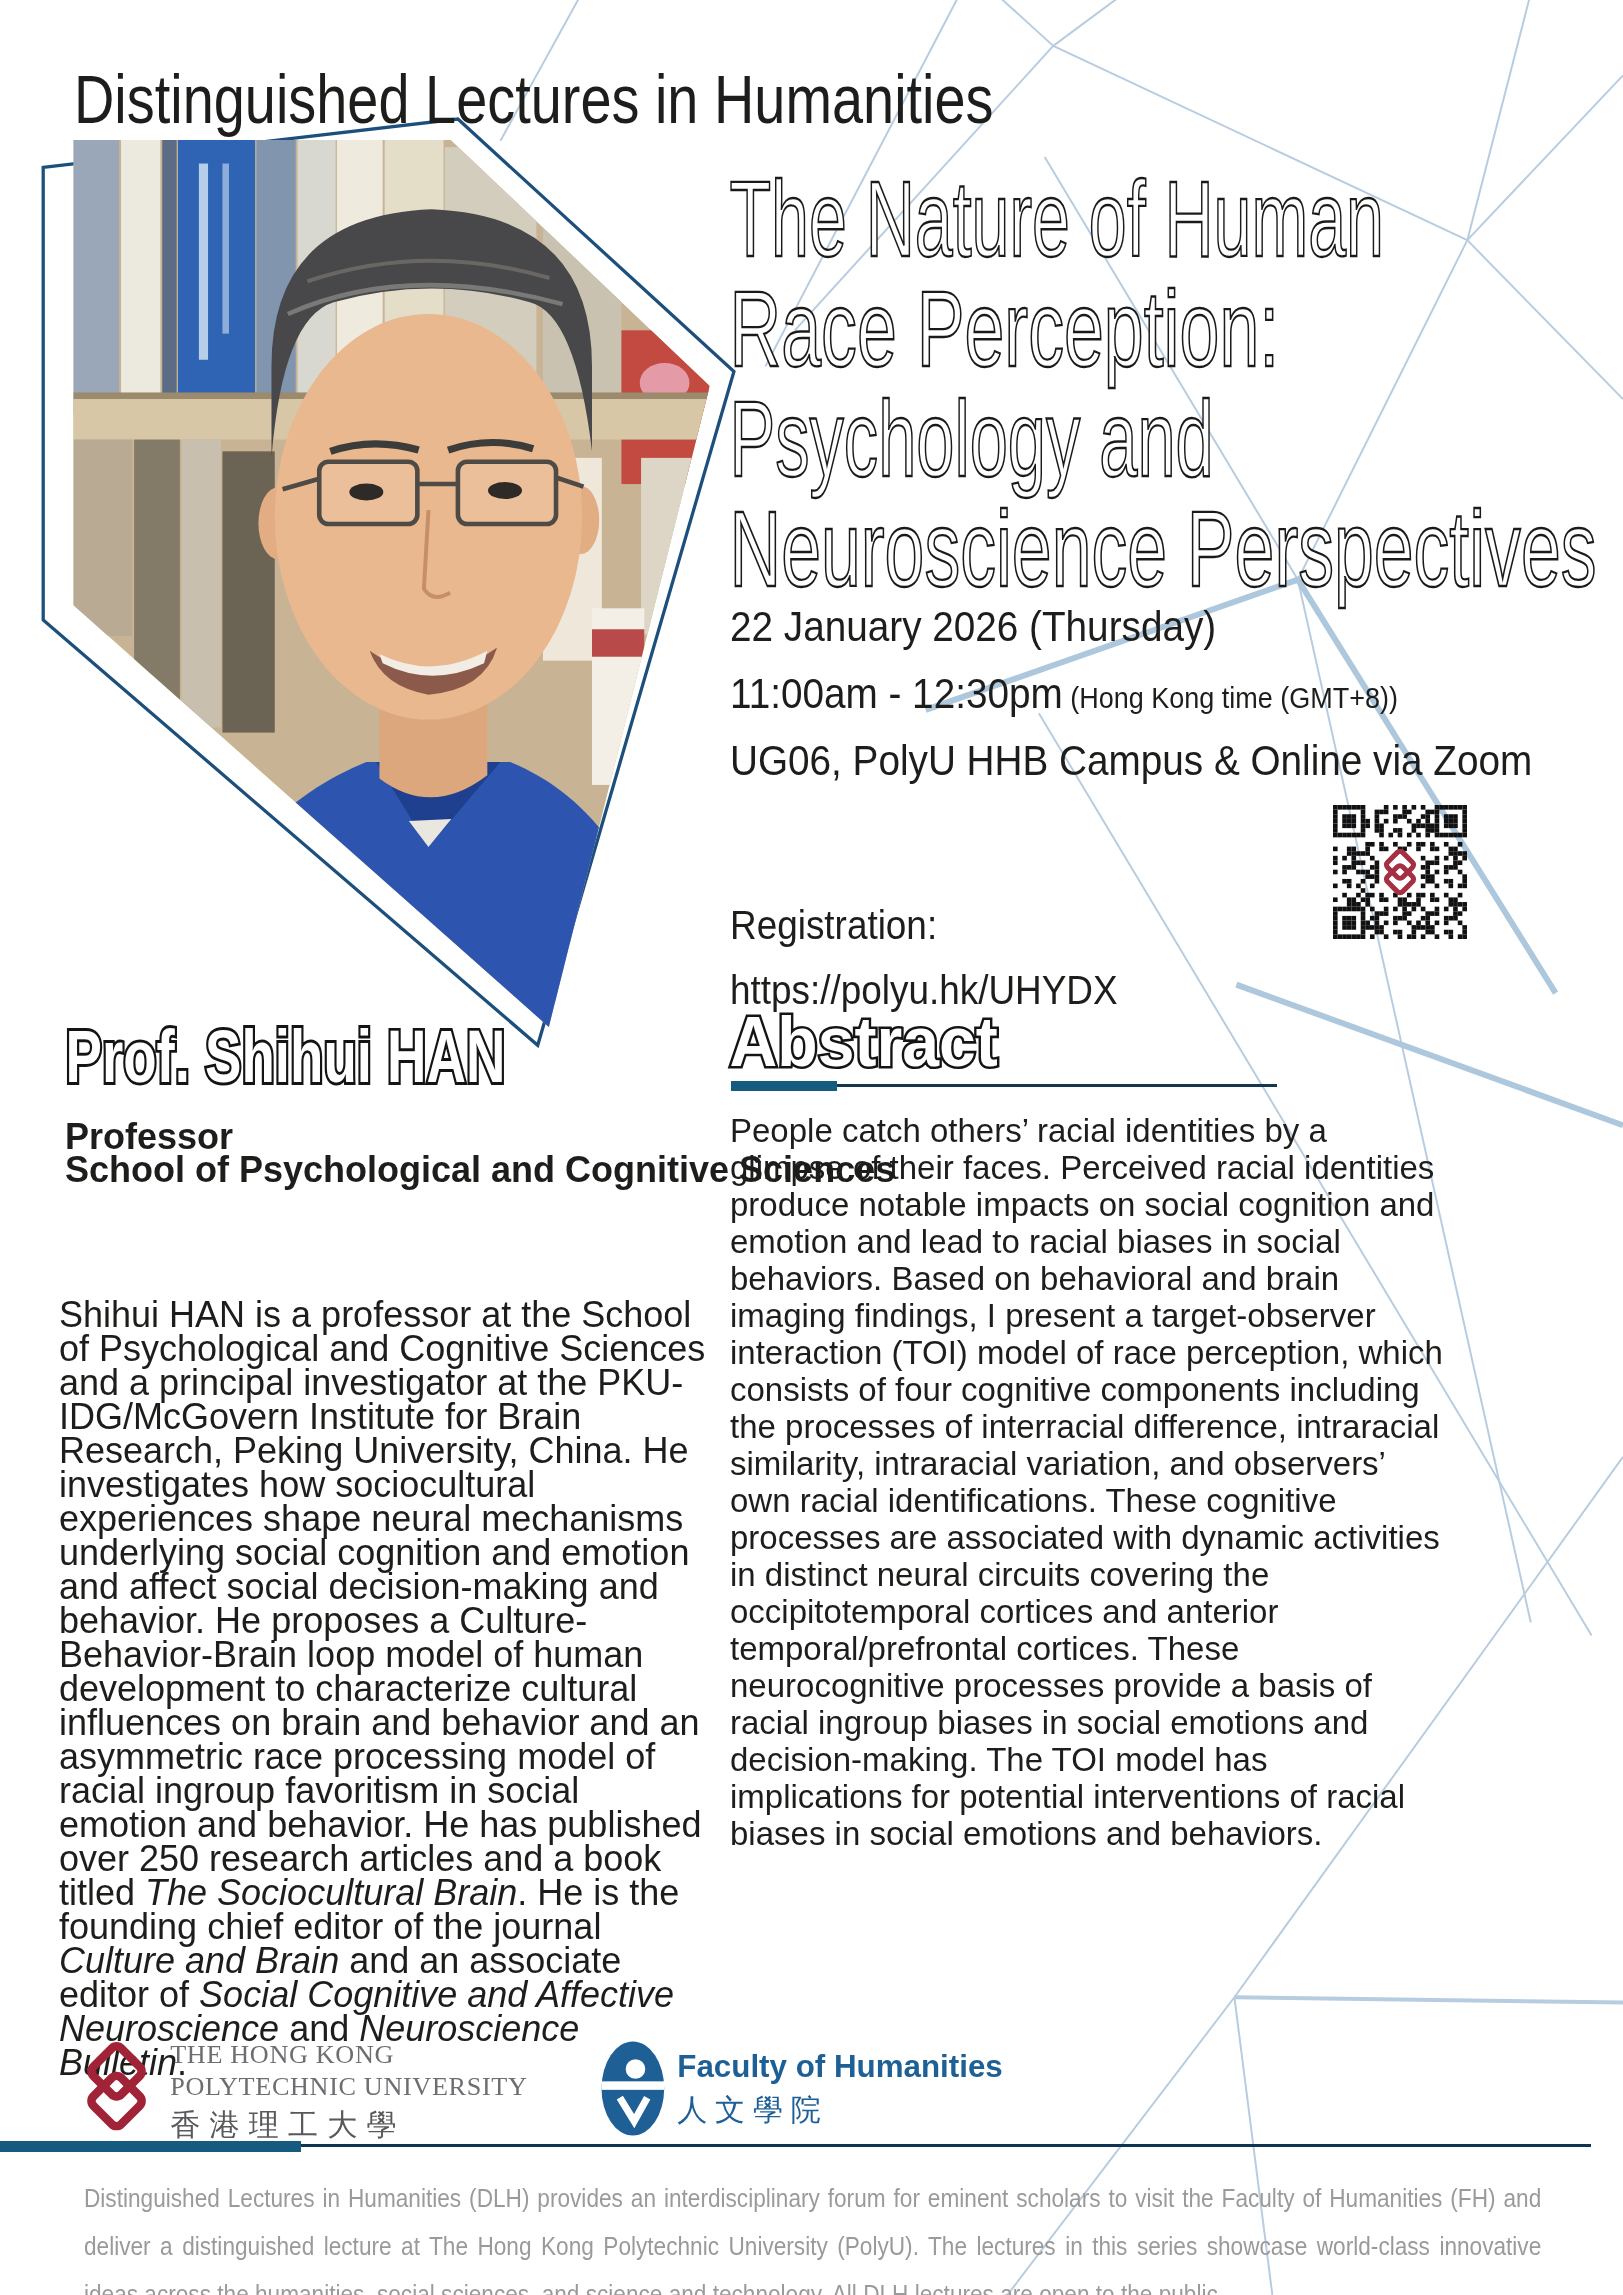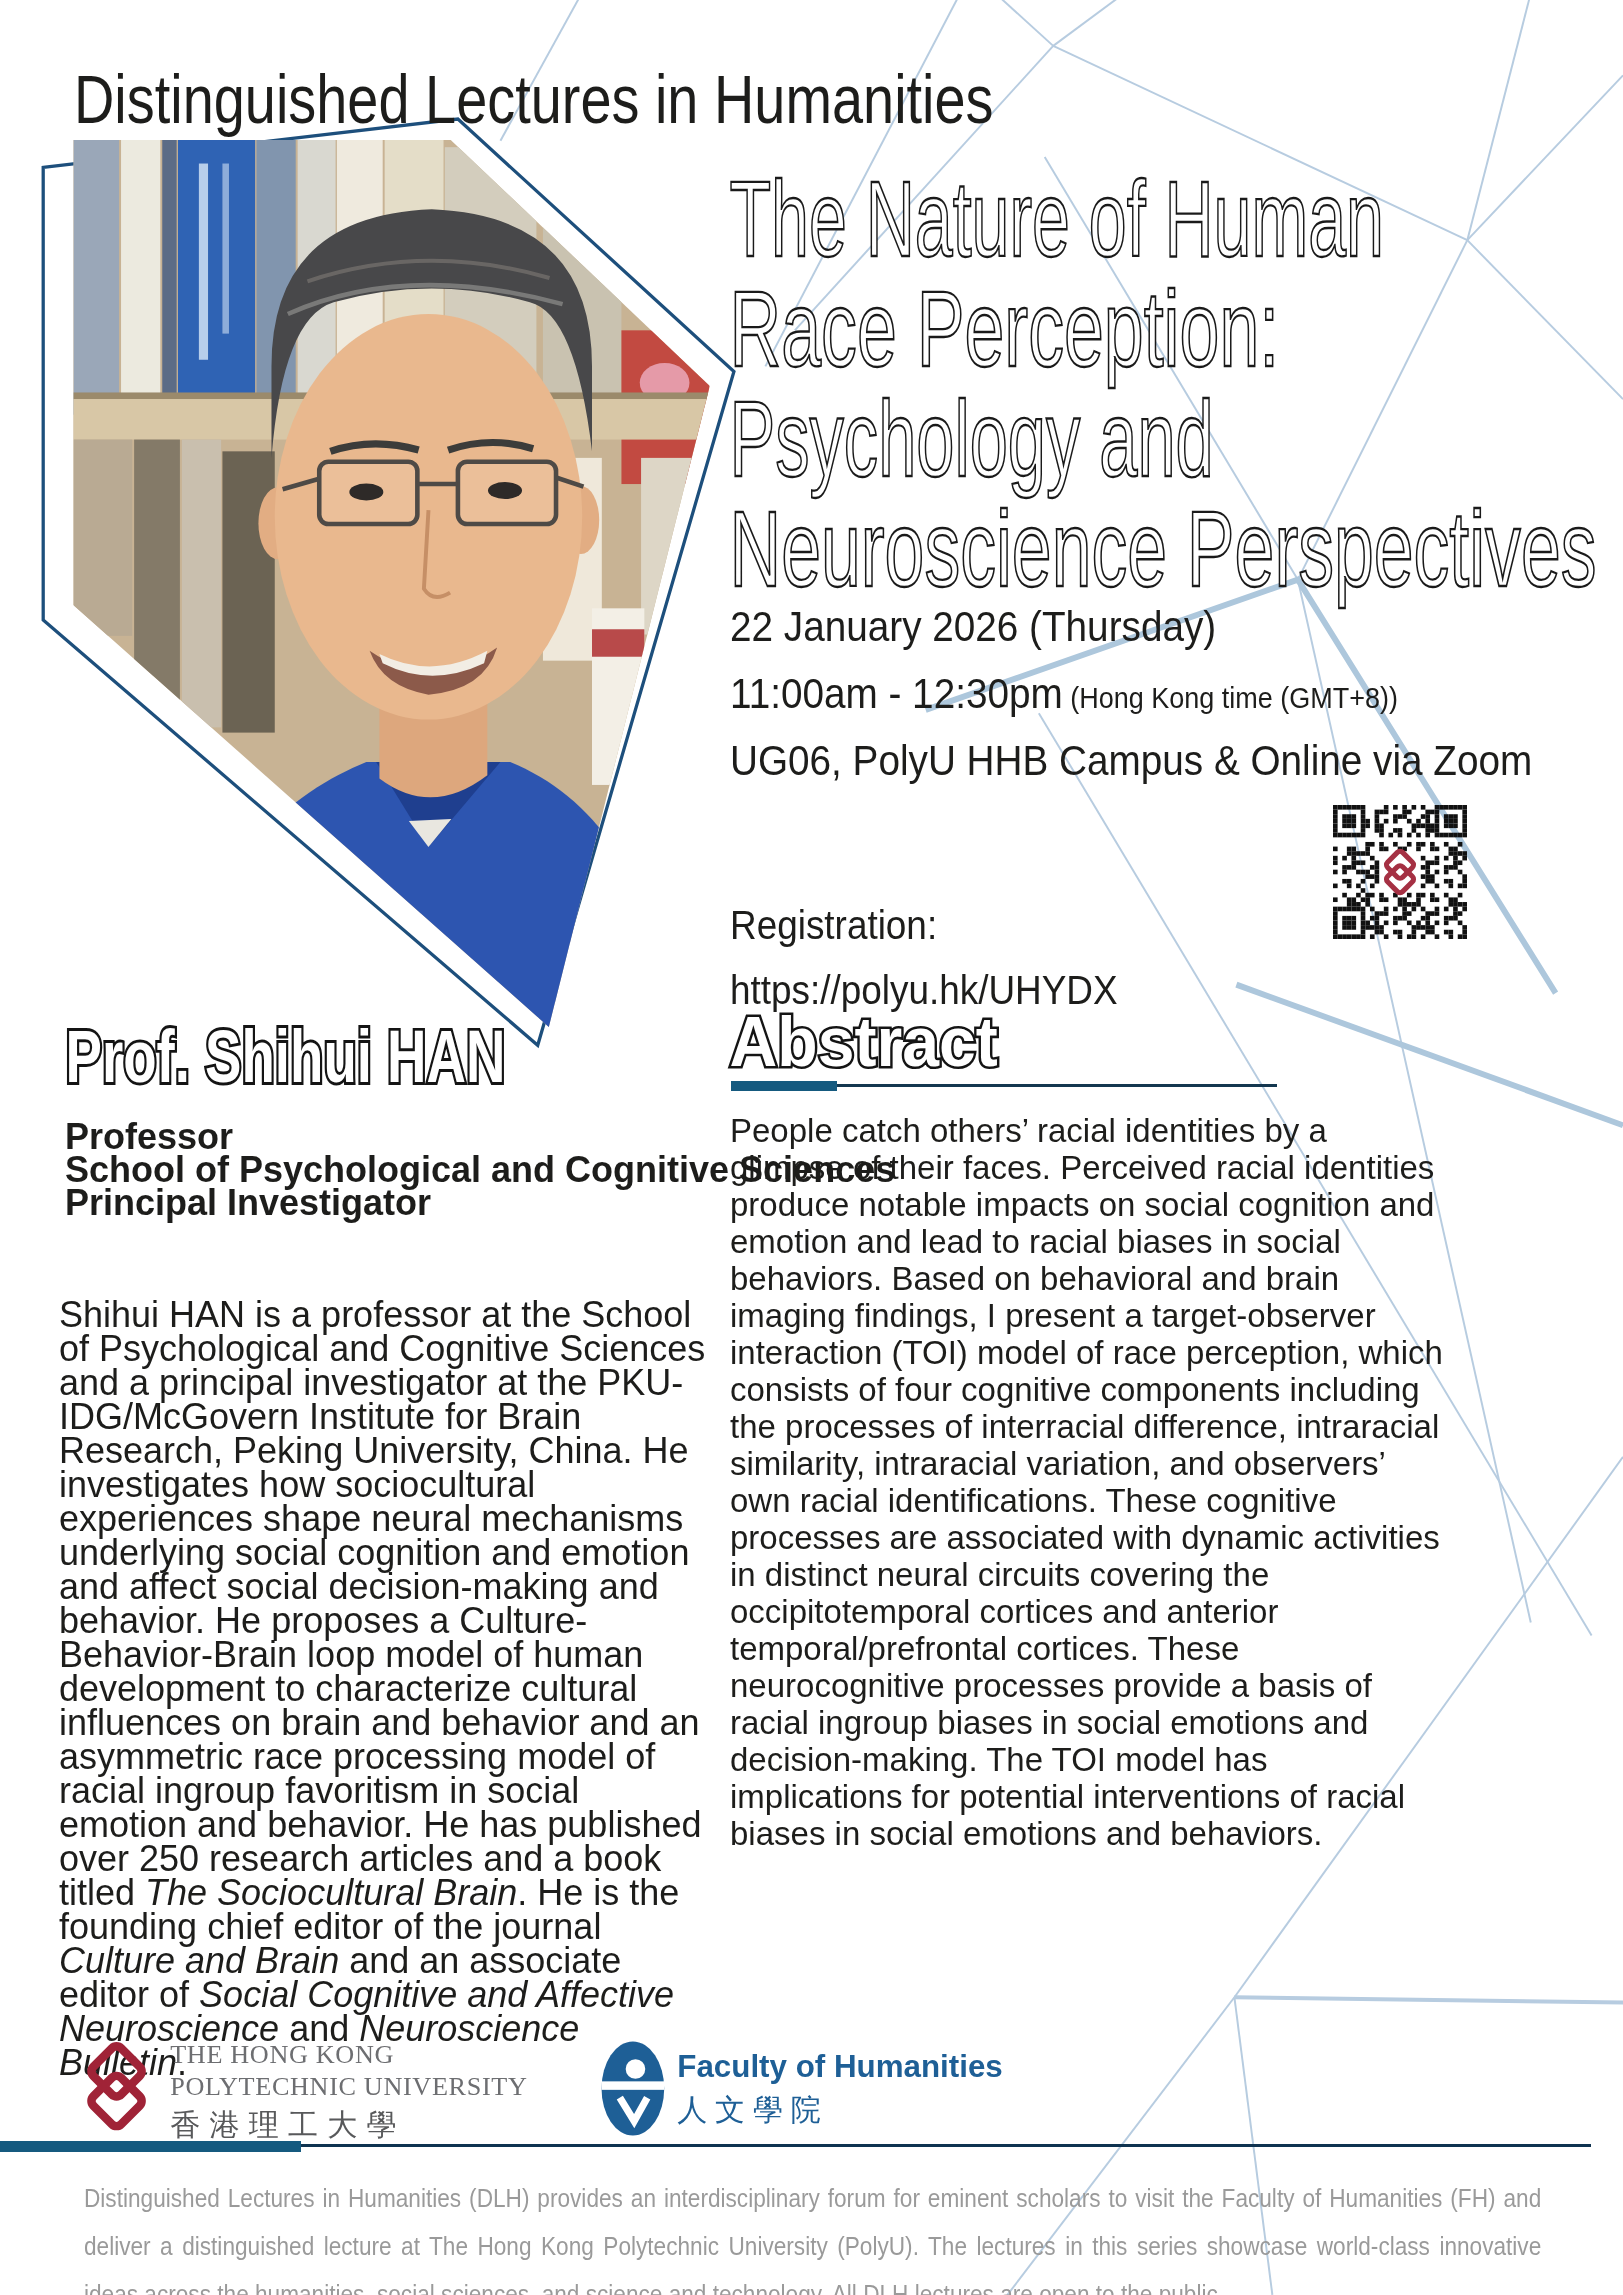--- a/index.html
+++ b/index.html
@@ -554,21 +554,20 @@
       </svg>
   </div>
 
   <svg id="name-svg" class="abs z2" width="720" height="105" viewBox="0 0 1100 160">
     <text x="10" y="116" font-size="112" font-weight="700" textLength="672" lengthAdjust="spacingAndGlyphs" fill="#ffffff" stroke="#141414" stroke-width="9" paint-order="stroke">Prof. Shihui HAN</text>
   </svg>
 
   <div id="speaker-details" class="abs">
     <div>Professor</div>
     <div>School of Psychological and Cognitive Sciences</div>
-    <div>Principal Investigator</div>
   </div>
 
   <div id="bio" class="abs"><span>Shihui HAN is a professor at the School of Psychological and Cognitive Sciences and a principal investigator at the PKU-IDG/McGovern Institute for Brain Research, Peking University, China. He investigates how sociocultural experiences shape neural mechanisms underlying social cognition and emotion and affect social decision-making and behavior. He proposes a Culture-Behavior-Brain loop model of human development to characterize cultural influences on brain and behavior and an asymmetric race processing model of racial ingroup favoritism in social emotion and behavior. He has published over 250 research articles and a book titled </span><span class="it">The Sociocultural Brain</span><span>. He is the founding chief editor of the journal </span><span class="it">Culture and Brain</span><span> and an associate editor of </span><span class="it">Social Cognitive and Affective Neuroscience</span><span> and </span><span class="it">Neuroscience Bulletin</span><span>.</span></div>
 
   <svg id="abstract-heading-svg" class="abs z2" width="458" height="92" viewBox="0 0 700 140">
     <text x="10" y="106" font-size="108" font-weight="700" textLength="410" lengthAdjust="spacingAndGlyphs" fill="#ffffff" stroke="#141414" stroke-width="8" paint-order="stroke">Abstract</text>
   </svg>
   <div id="abstract-underline-thick" class="abs"></div>
   <div id="abstract-underline-thin" class="abs"></div>
 

